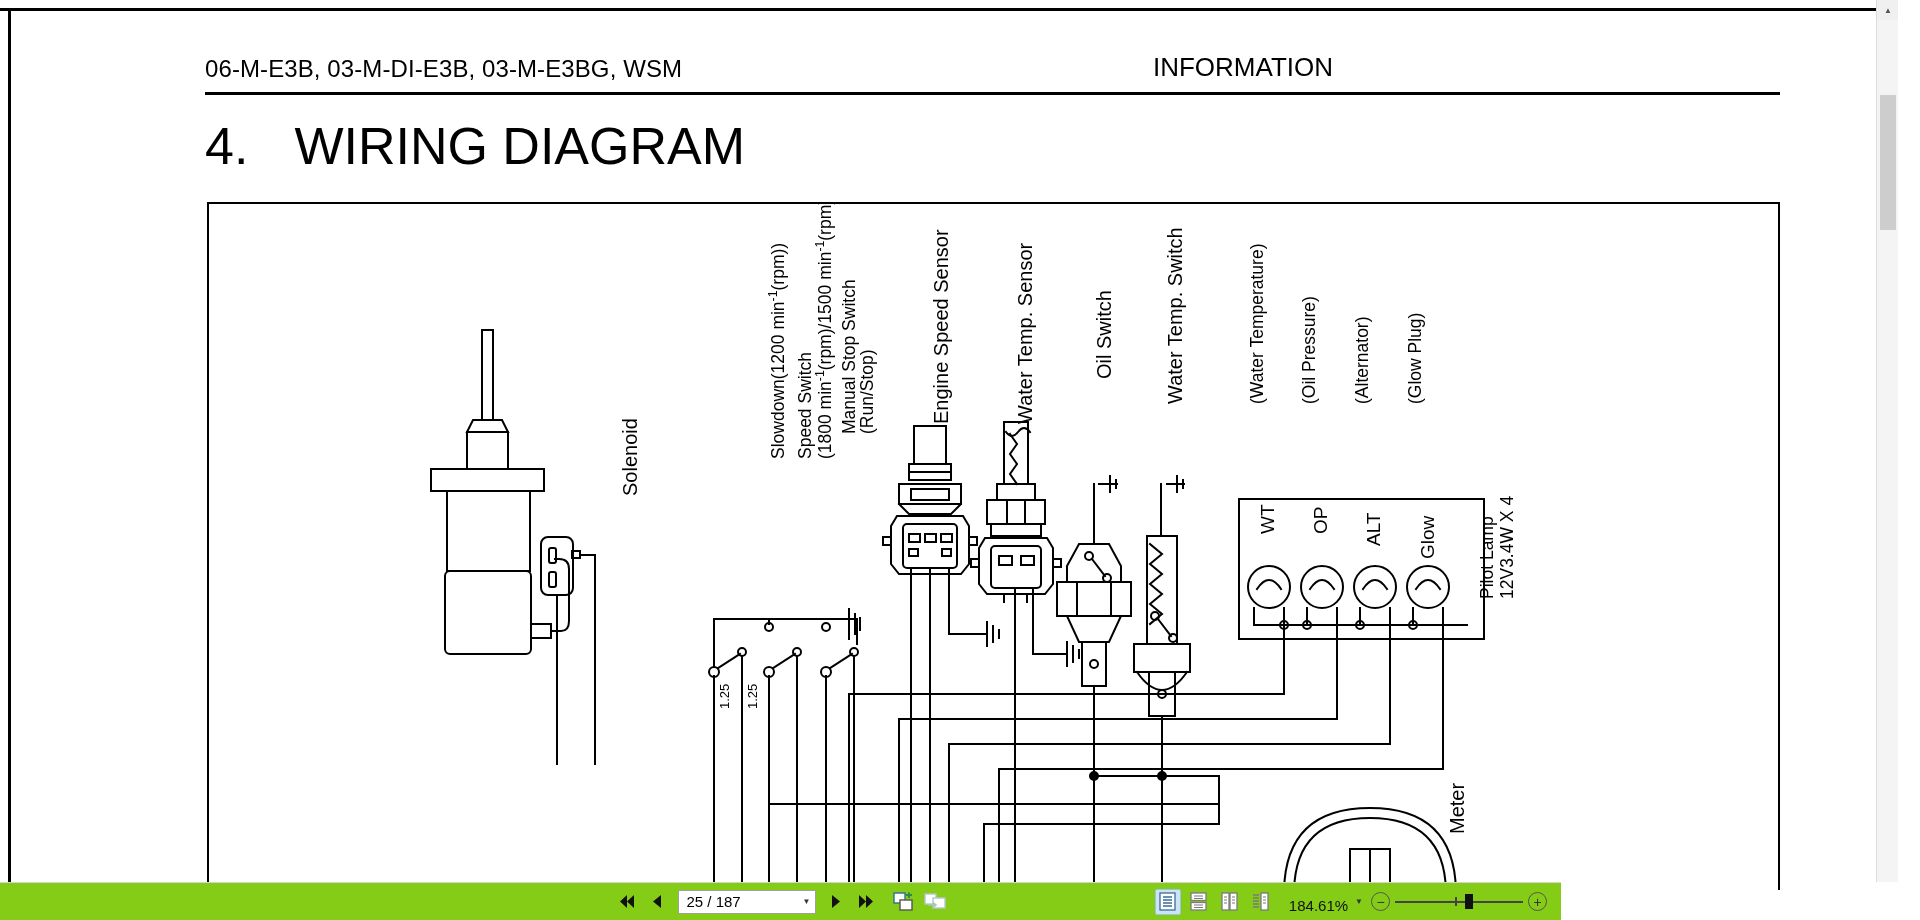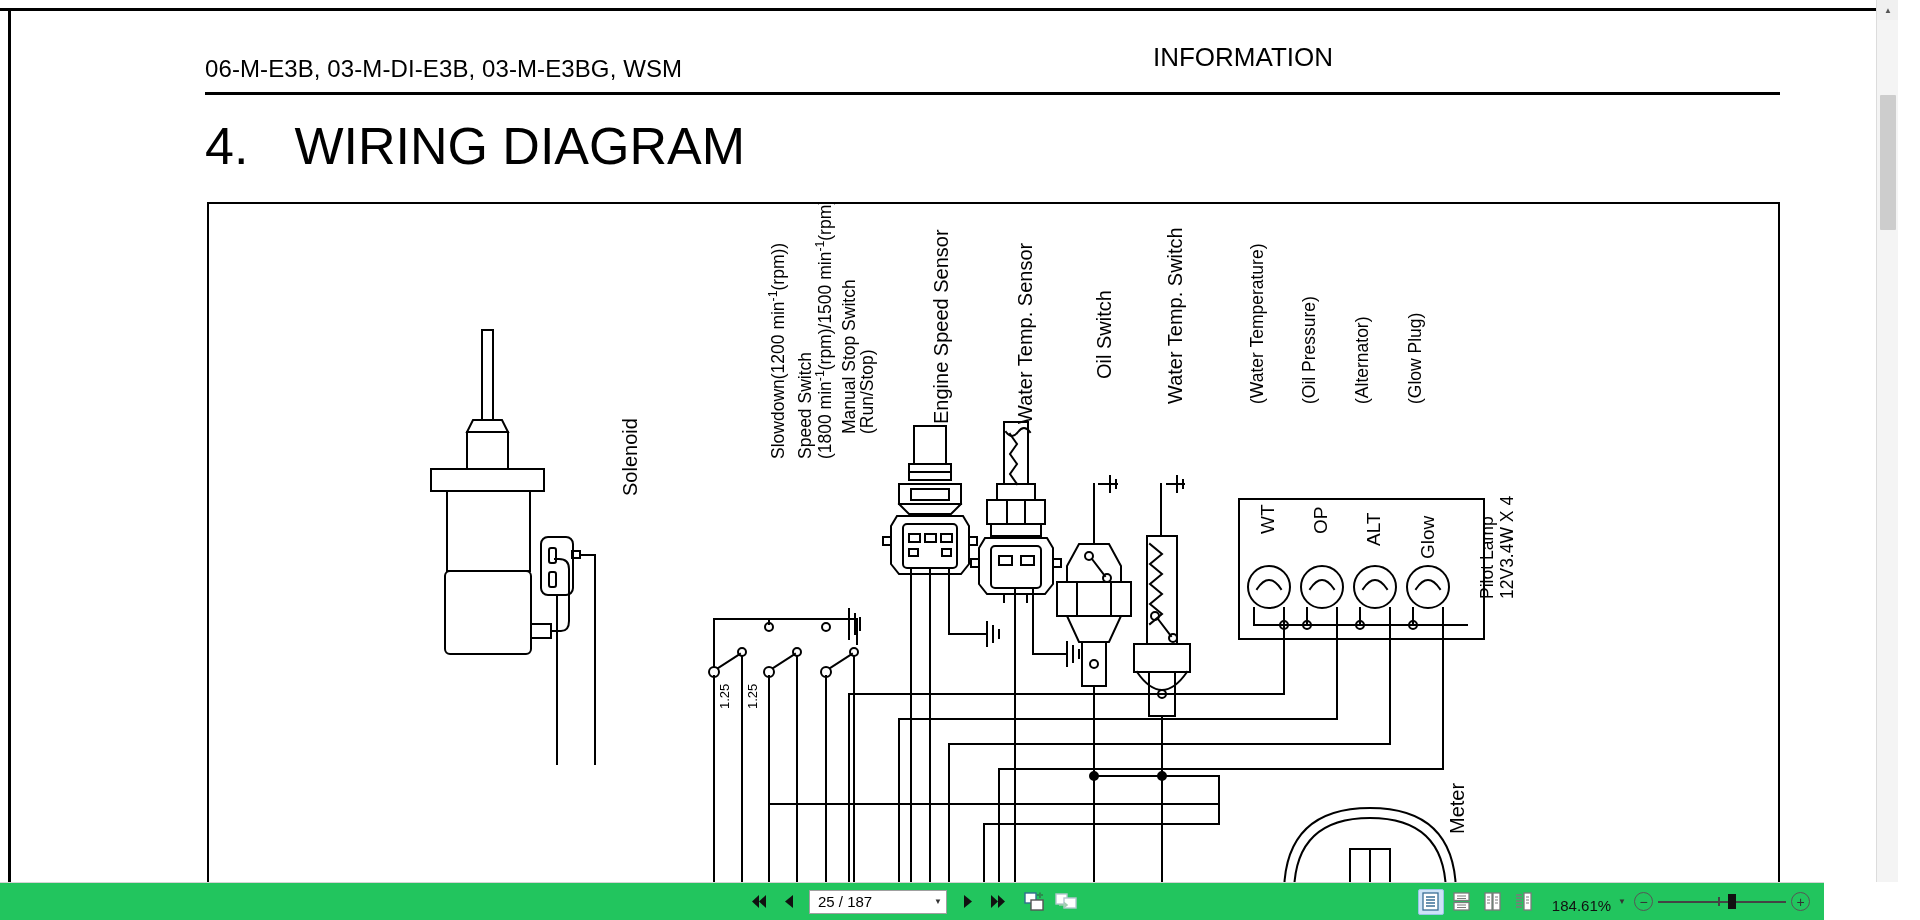--- a/index.html
+++ b/index.html
@@ -23,21 +23,21 @@
     position:absolute; left:0; top:8px; width:1898px; height:3px; background:#000;
   }
   .page-border-left {
     position:absolute; left:8px; top:8px; width:3px; height:882px; background:#000;
   }
   .hdr-left {
     position:absolute; left:205px; top:55px;
     font-size:24px; color:#000; letter-spacing:.1px; white-space:nowrap;
   }
   .hdr-right {
-    position:absolute; right:565px; top:42px;
+    position:absolute; right:565px; top:52px;
     font-size:26px; color:#000; white-space:nowrap;
   }
   .hdr-rule {
     position:absolute; left:205px; top:92px; width:1575px; height:3px; background:#000;
   }
   .title {
     position:absolute; left:205px; top:116px;
     font-size:52px; font-weight:normal; color:#000; white-space:nowrap;
   }
   .title .num { margin-right:46px; }
@@ -63,22 +63,22 @@
     line-height:1.18;
   }
   .vlabel.big { font-size:20px; }
   .vlabel.lamp { font-size:19px; }
   .vlabel.gauge { font-size:13px; }
   sup { font-size:.7em; vertical-align: super; }
 
   
   .toolbar {
     position:absolute; left:0; bottom:0;
-    width:1824px; height:38px;
-    background:#22c55e;
+    width:1561px; height:38px;
+    background:#84cc16;
     border-top:1px solid #d4d4d4;
     display:flex; align-items:center;
   }
   .tb-center {
     position:absolute; left:50%; transform:translateX(-50%);
     display:flex; align-items:center; gap:9px;
   }
   .tb-right {
     position:absolute; right:14px;
     display:flex; align-items:center; gap:5px;

